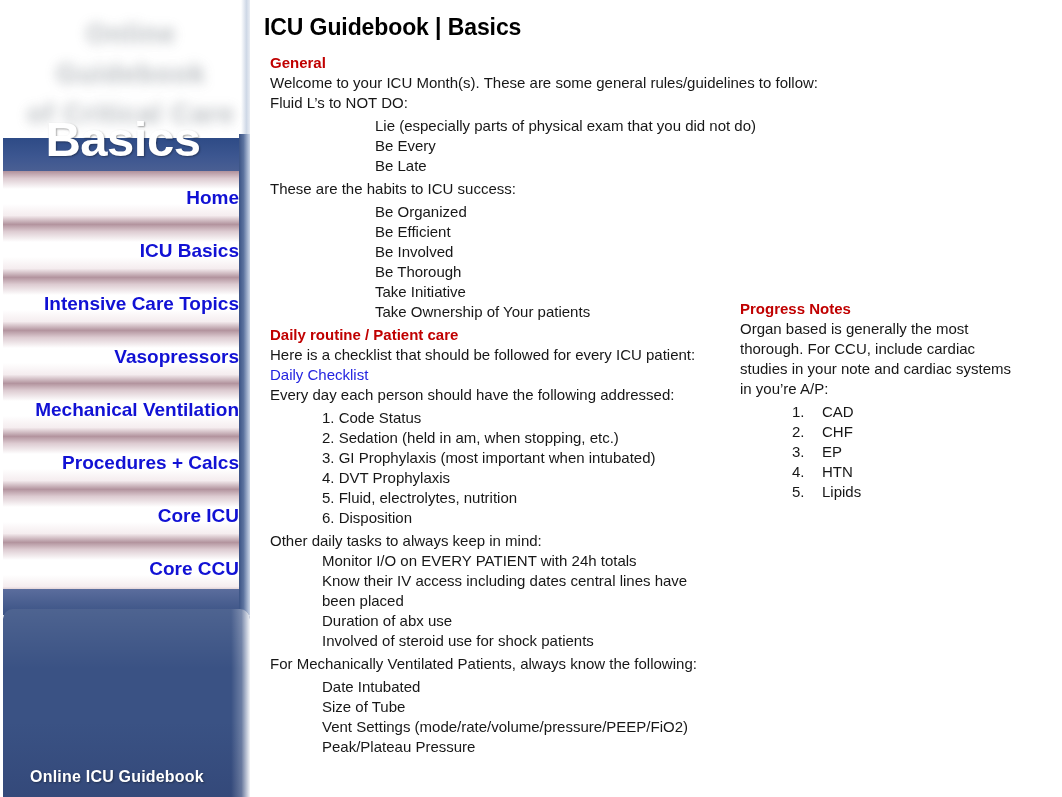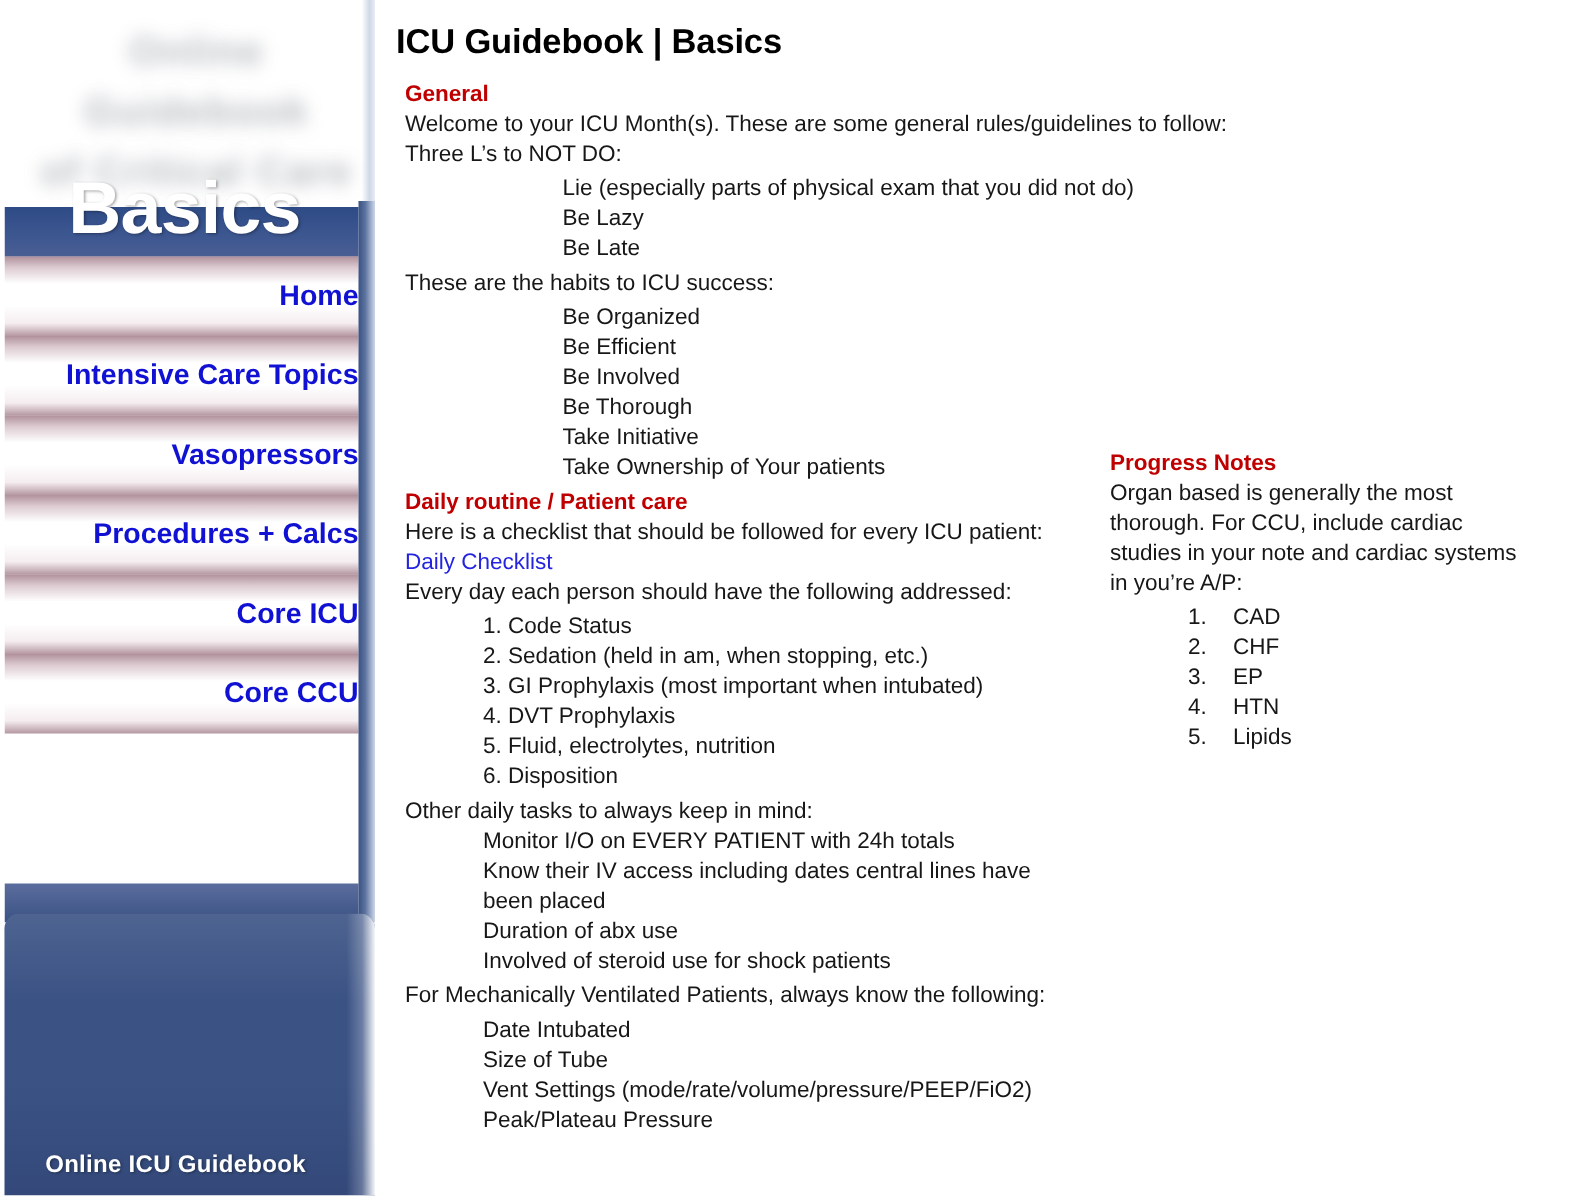--- a/index.html
+++ b/index.html
@@ -261,24 +261,30 @@
   </div>
 
   <div id="nav-panel">
     <div id="nav-topband"></div>
     <div id="nav-items">
 
       <div class="nav-item">
         <span class="nav-label">Home</span>
       </div>
       <div class="nav-item">
+        <span class="nav-label">ICU Basics</span>
+      </div>
+      <div class="nav-item">
         <span class="nav-label">Intensive Care Topics</span>
       </div>
       <div class="nav-item">
         <span class="nav-label">Vasopressors</span>
+      </div>
+      <div class="nav-item">
+        <span class="nav-label">Mechanical Ventilation</span>
       </div>
       <div class="nav-item">
         <span class="nav-label">Procedures + Calcs</span>
       </div>
       <div class="nav-item">
         <span class="nav-label">Core ICU</span>
       </div>
       <div class="nav-item">
         <span class="nav-label">Core CCU</span>
       </div>
@@ -298,24 +304,24 @@
 </div>
 
 <div id="main">
 
   <div id="page-title">ICU Guidebook | Basics</div>
 
   <div class="col-left">
 
     <div class="sec-head">General</div>
     <div class="line">Welcome to your ICU Month(s). These are some general rules/guidelines to follow:</div>
-    <div class="line">Three L’s to NOT DO:</div>
+    <div class="line">Fluid L’s to NOT DO:</div>
     <div class="gap-s"></div>
     <div class="line indent-2">Lie (especially parts of physical exam that you did not do)</div>
-    <div class="line indent-2">Be Lazy</div>
+    <div class="line indent-2">Be Every</div>
     <div class="line indent-2">Be Late</div>
     <div class="gap-s"></div>
     <div class="line">These are the habits to ICU success:</div>
     <div class="gap-s"></div>
     <div class="line indent-2">Be Organized</div>
     <div class="line indent-2">Be Efficient</div>
     <div class="line indent-2">Be Involved</div>
     <div class="line indent-2">Be Thorough</div>
     <div class="line indent-2">Take Initiative</div>
     <div class="line indent-2">Take Ownership of Your patients</div>

